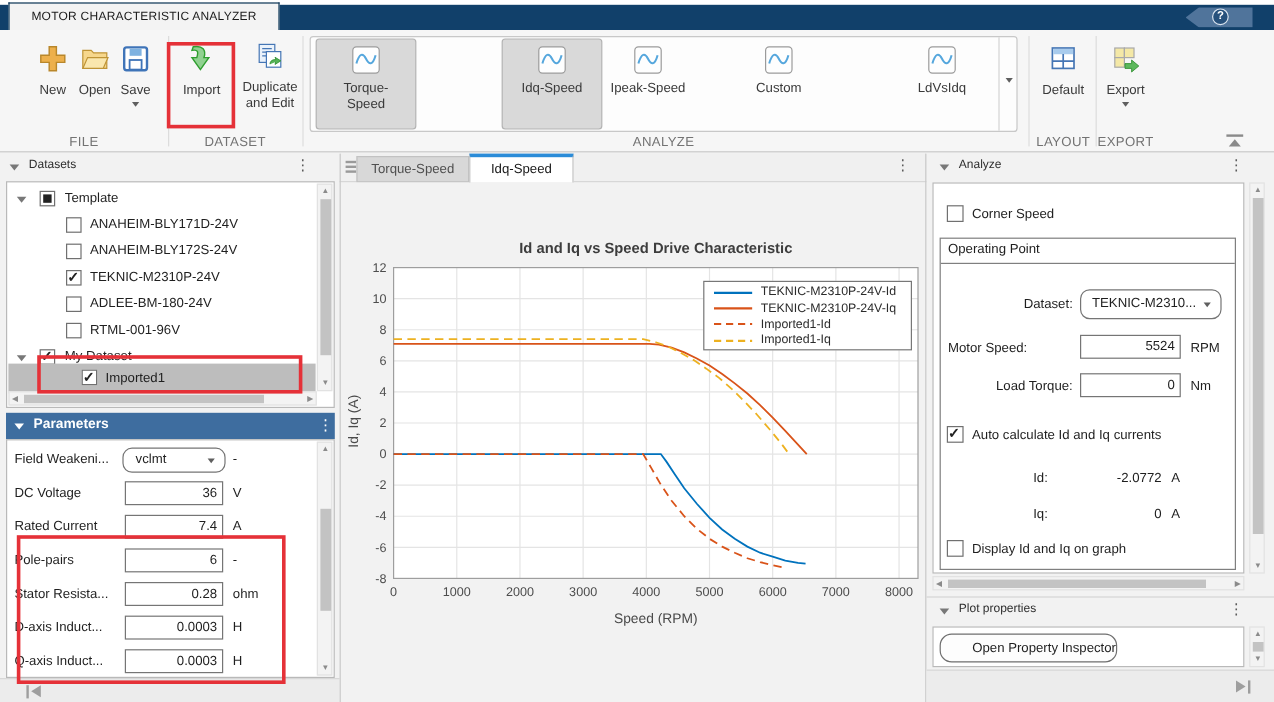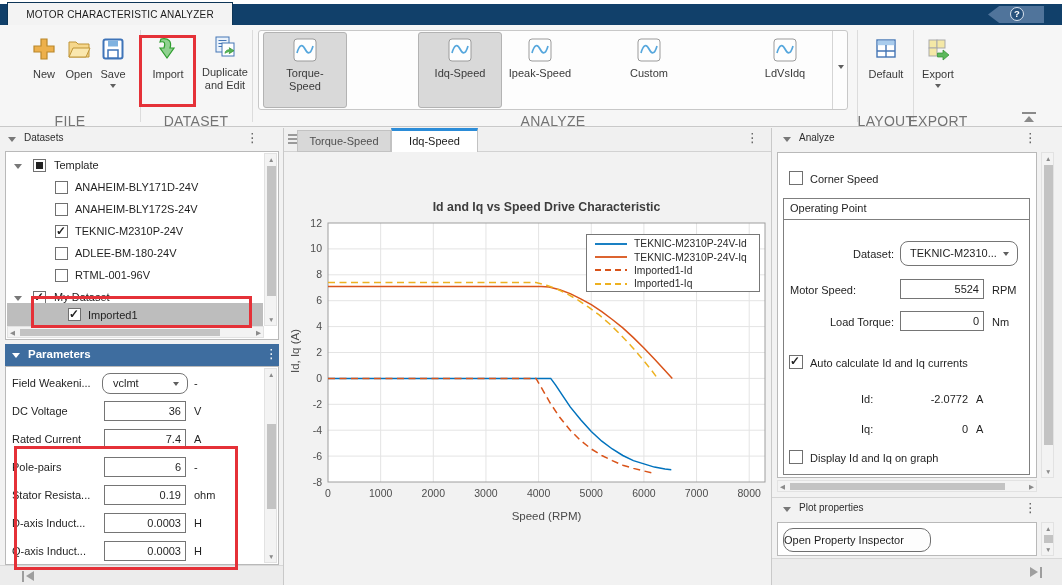--- a/index.html
+++ b/index.html
@@ -7,21 +7,21 @@
        font-family:"Liberation Sans",sans-serif;font-size:11px;color:#1f1f1f}
   .abs{position:absolute}
   .sep{position:absolute;width:1px;background:#dcdcdc}
   .ts-btn{position:absolute;display:flex;flex-direction:column;align-items:center;color:#3a3a3a;cursor:default}
   .ts-btn .lbl{margin-top:4px;text-align:center;line-height:13px}
   .gal-btn{position:absolute;display:flex;flex-direction:column;align-items:center;padding-top:5px;
            border:1px solid transparent;border-radius:3px;color:#3a3a3a}
   .gal-btn.sel{background:#d9d9d9;border-color:#b3b3b3}
   .gal-btn .lbl{margin-top:3px;text-align:center;line-height:13px}
   .w2{width:56px}
-  .seclbl{position:absolute;font-size:14px;color:#737373;text-align:center;letter-spacing:.3px}
+  .seclbl{position:absolute;font-size:11px;color:#737373;text-align:center;letter-spacing:.3px}
   .caret{position:absolute;width:0;height:0;border-left:4px solid transparent;border-right:4px solid transparent;border-top:5px solid #787878}
   .caret.white{border-top-color:#fff}
   .dncaret{width:0;height:0;border-left:3.5px solid transparent;border-right:3.5px solid transparent;border-top:4.5px solid #5f5f5f}
   .dots{position:absolute;font-size:12.5px;color:#5a5a5a;line-height:10px;letter-spacing:0}
   .box{position:absolute;background:#fff;border:1px solid #b9b9b9}
   .cb{position:absolute;width:13px;height:13px;background:#fff;border:1px solid #707070}
   .cb.on::after{content:"✓";position:absolute;left:0;top:-2px;font-size:12px;font-weight:bold;color:#222}
   .cb.partial::after{content:"";position:absolute;left:2px;top:2px;right:2px;bottom:2px;background:#222}
   .trow{position:absolute;left:1px;right:15px;height:21px}
   .trow.sel{background:#bdbdbd}
@@ -243,21 +243,21 @@
 
   <span class="lblt" style="left:6px;top:66px">Rated Current</span>
   <div class="inp" style="left:98px;top:62px;width:82px">7.4</div>
   <span class="lblt" style="left:188px;top:66px">A</span>
 
   <span class="lblt" style="left:6px;top:94px">Pole-pairs</span>
   <div class="inp" style="left:98px;top:90px;width:82px">6</div>
   <span class="lblt" style="left:188px;top:94px">-</span>
 
   <span class="lblt" style="left:6px;top:122px">Stator Resista...</span>
-  <div class="inp" style="left:98px;top:118px;width:82px">0.19</div>
+  <div class="inp" style="left:98px;top:118px;width:82px">0.28</div>
   <span class="lblt" style="left:188px;top:122px">ohm</span>
 
   <span class="lblt" style="left:6px;top:150px">D-axis Induct...</span>
   <div class="inp" style="left:98px;top:146px;width:82px">0.0003</div>
   <span class="lblt" style="left:188px;top:150px">H</span>
 
   <span class="lblt" style="left:6px;top:178px">Q-axis Induct...</span>
   <div class="inp" style="left:98px;top:174px;width:82px">0.0003</div>
   <span class="lblt" style="left:188px;top:178px">H</span>
 
@@ -415,21 +415,21 @@
   <span class="sbarrow" style="left:3px;top:2px">▲</span>
   <div class="thumb" style="left:2px;top:12px;width:9px;height:280px"></div>
   <span class="sbarrow" style="left:3px;bottom:2px">▼</span>
 </div>
 
 <div class="abs" style="left:772px;top:497px;width:290px;height:1px;background:#d5d5d5"></div>
 <div class="caret" style="left:783px;top:507px"></div>
 <span class="hdrtitle" style="left:799px;top:502px">Plot properties</span>
 <span class="dots" style="left:1024px;top:503px">⋮</span>
 <div class="box" style="left:777px;top:522px;width:260px;height:34px">
-  <div style="position:absolute;left:5px;top:5px;width:148px;height:24px;background:#fdfdfd;border:1px solid #6f6f6f;border-radius:10px;text-align:left;line-height:22px">Open Property Inspector</div>
+  <div style="position:absolute;left:5px;top:5px;width:148px;height:24px;background:#fdfdfd;border:1px solid #6f6f6f;border-radius:10px;text-align:right;line-height:22px">Open Property Inspector</div>
 </div>
 <div class="vsb" style="left:1041px;top:522px;height:34px">
   <span class="sbarrow" style="left:3px;top:2px">▲</span>
   <div class="thumb" style="left:2px;top:12px;width:9px;height:8px"></div>
   <span class="sbarrow" style="left:3px;bottom:2px">▼</span>
 </div>
 
 <div class="abs" style="left:772px;top:558px;width:290px;height:27px;background:#ececec;border-top:1px solid #d8d8d8">
   <div class="abs" style="left:258px;top:8px;width:14px;height:11px">
     <span style="position:absolute;left:0;top:0;width:0;height:0;border-top:5.5px solid transparent;border-bottom:5.5px solid transparent;border-left:8px solid #9e9e9e"></span>

